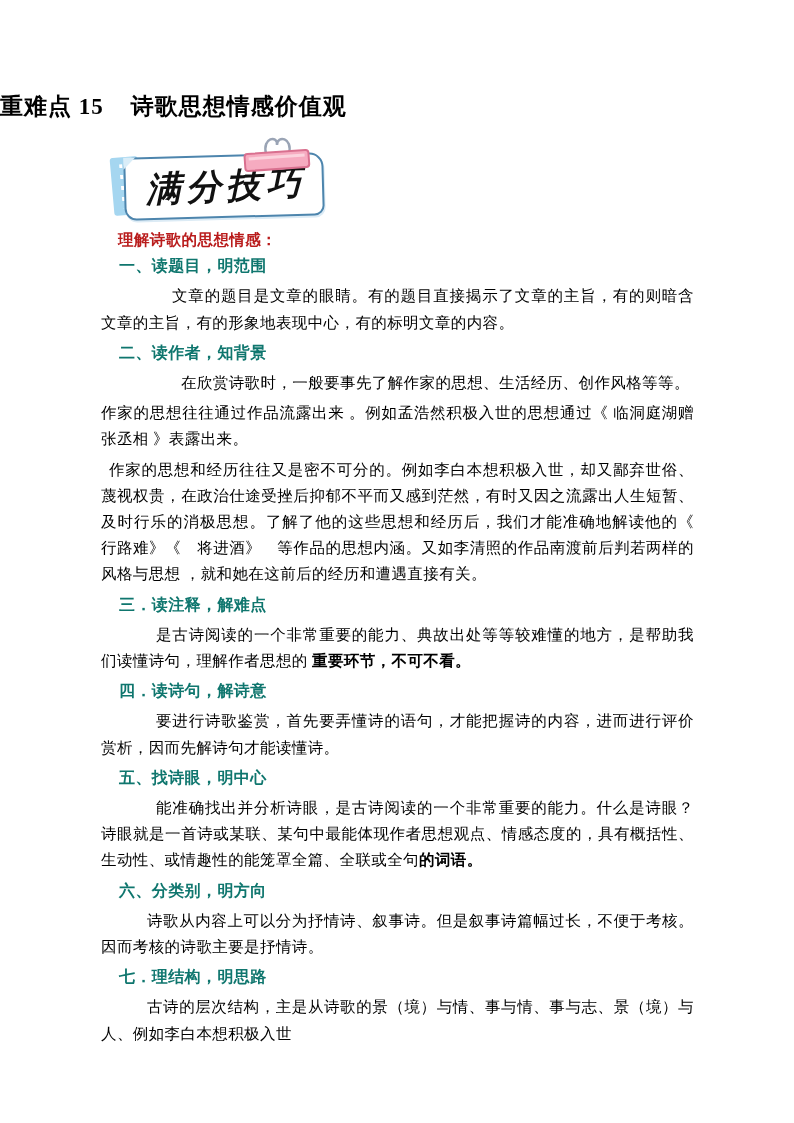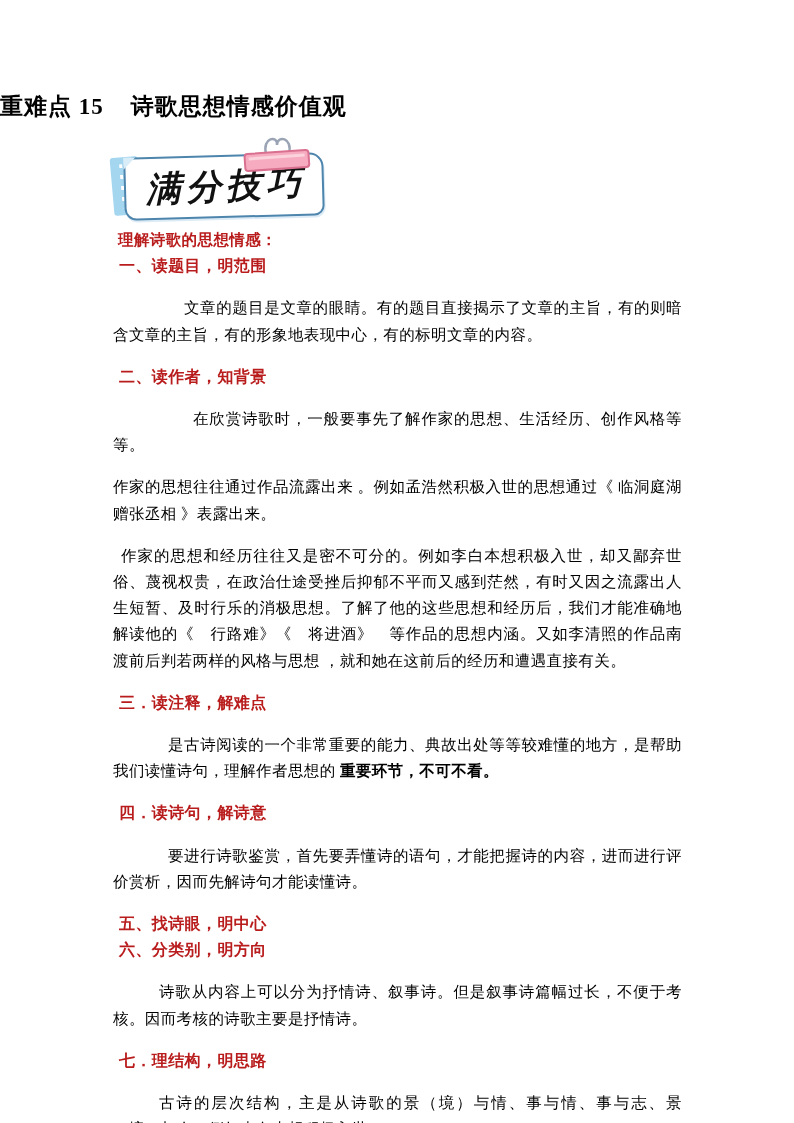--- a/index.html
+++ b/index.html
@@ -55,22 +55,22 @@
     color: #111111; white-space: nowrap;
   }
   .clip { position: absolute; left: 124px; top: -10px; }
 
   
   .content {
     position: absolute; left: 97px; top: 227px; width: 601px;
     font-size: 15.5px; line-height: 26.2px; letter-spacing: 0.4px;
   }
   .intro-h { font-weight: bold; color: #b91c1c; padding-left: 21px; }
-  .sec-h   { font-weight: bold; color: #b91c1c; padding-left: 22px; font-size: 16px; }
-  .para    { margin: 16px; text-align: justify; }
+  .sec-h   { font-weight: bold; color: #0f766e; padding-left: 22px; font-size: 16px; }
+  .para    { margin: 4px; text-align: justify; }
   .para .b { font-weight: bold; }
 </style>
 </head>
 <body>
 
 <div class="page">
 
   <div class="doc-title">
     <span>重难点 15</span>
     <span>诗歌思想情感价值观</span>
@@ -108,20 +108,21 @@
         <section>
           <div class="sec-h">三．读注释，解难点</div>
           <p class="para" style="text-indent: 55px;"><span>是古诗阅读的一个非常重要的能力、典故出处等等较难懂的地方，是帮助我们读懂诗句，理解作者思想的 </span><span class="b">重要环节，不可不看。</span></p>
         </section>
         <section>
           <div class="sec-h">四．读诗句，解诗意</div>
           <p class="para" style="text-indent: 55px;"><span>要进行诗歌鉴赏，首先要弄懂诗的语句，才能把握诗的内容，进而进行评价赏析，因而先解诗句才能读懂诗。</span></p>
         </section>
         <section>
           <div class="sec-h">五、找诗眼，明中心</div>
+          <p class="para" style="text-indent: 55px;"><span>能准确找出并分析诗眼，是古诗阅读的一个非常重要的能力。什么是诗眼？诗眼就是一首诗或某联、某句中最能体现作者思想观点、情感态度的，具有概括性、生动性、或情趣性的能笼罩全篇、全联或全句</span><span class="b">的词语。</span></p>
         </section>
         <section>
           <div class="sec-h">六、分类别，明方向</div>
           <p class="para" style="text-indent: 46px;"><span>诗歌从内容上可以分为抒情诗、叙事诗。但是叙事诗篇幅过长，不便于考核。因而考核的诗歌主要是抒情诗。</span></p>
         </section>
         <section>
           <div class="sec-h">七．理结构，明思路</div>
           <p class="para" style="text-indent: 46px;"><span>古诗的层次结构，主是从诗歌的景（境）与情、事与情、事与志、景（境）与人、例如李白本想积极入世</span></p>
         </section>
       </div>

